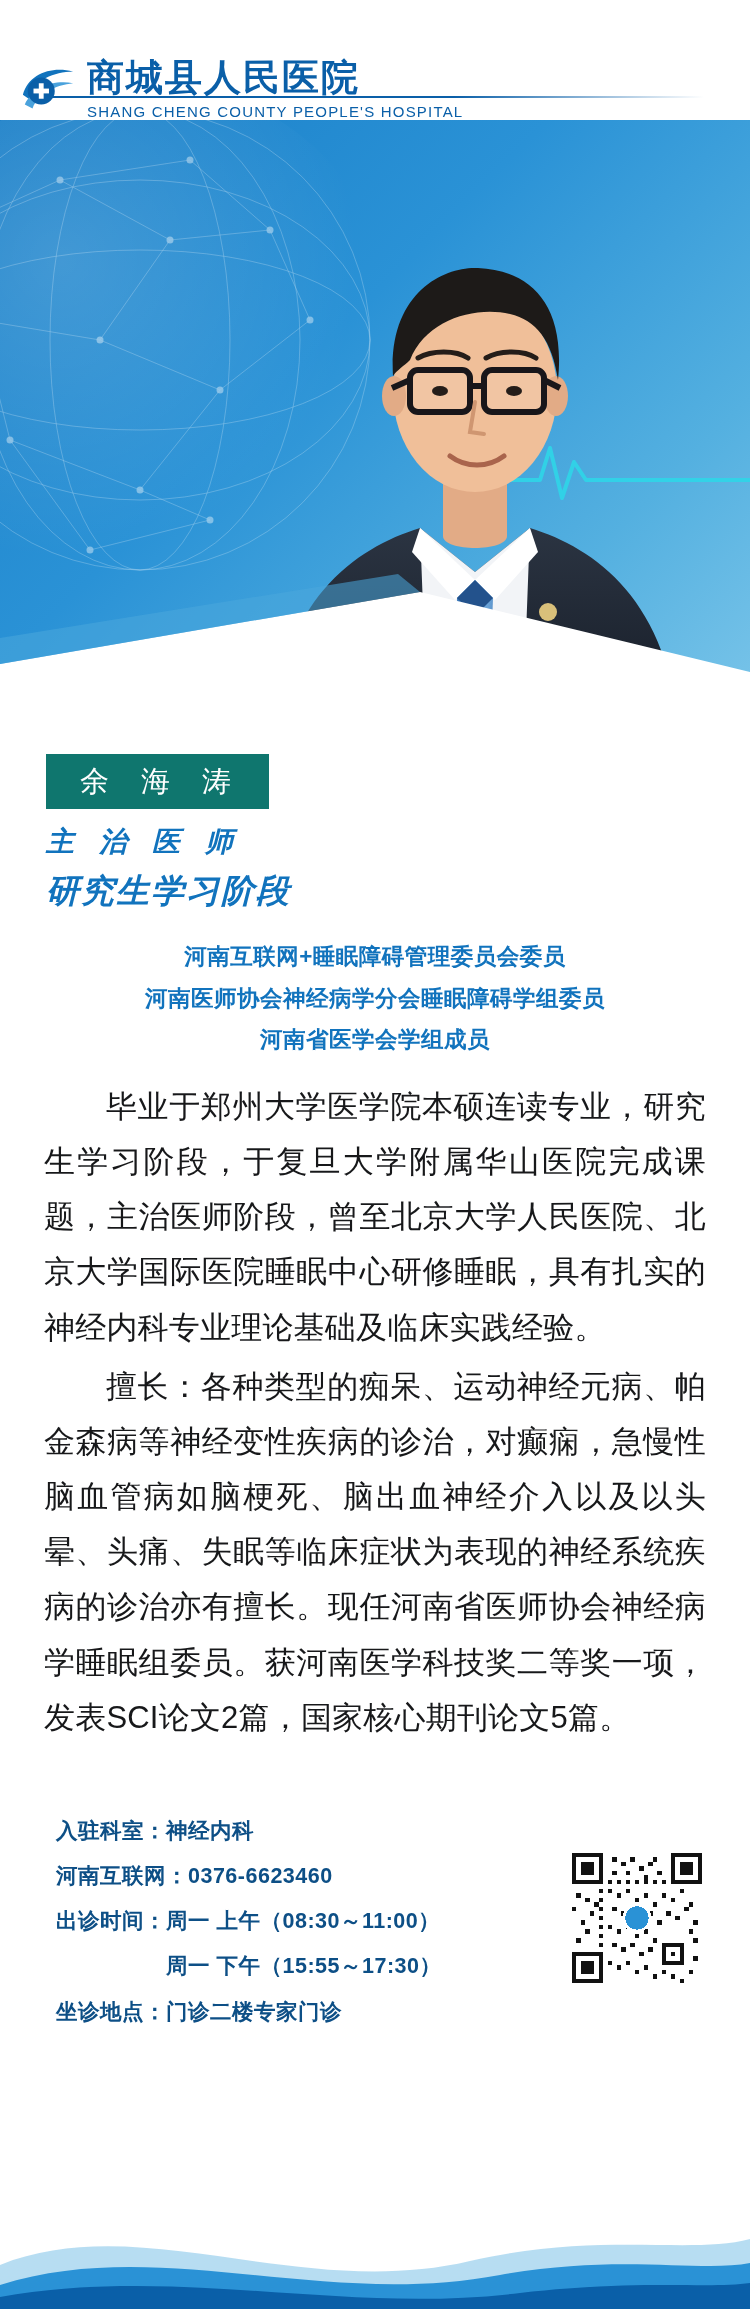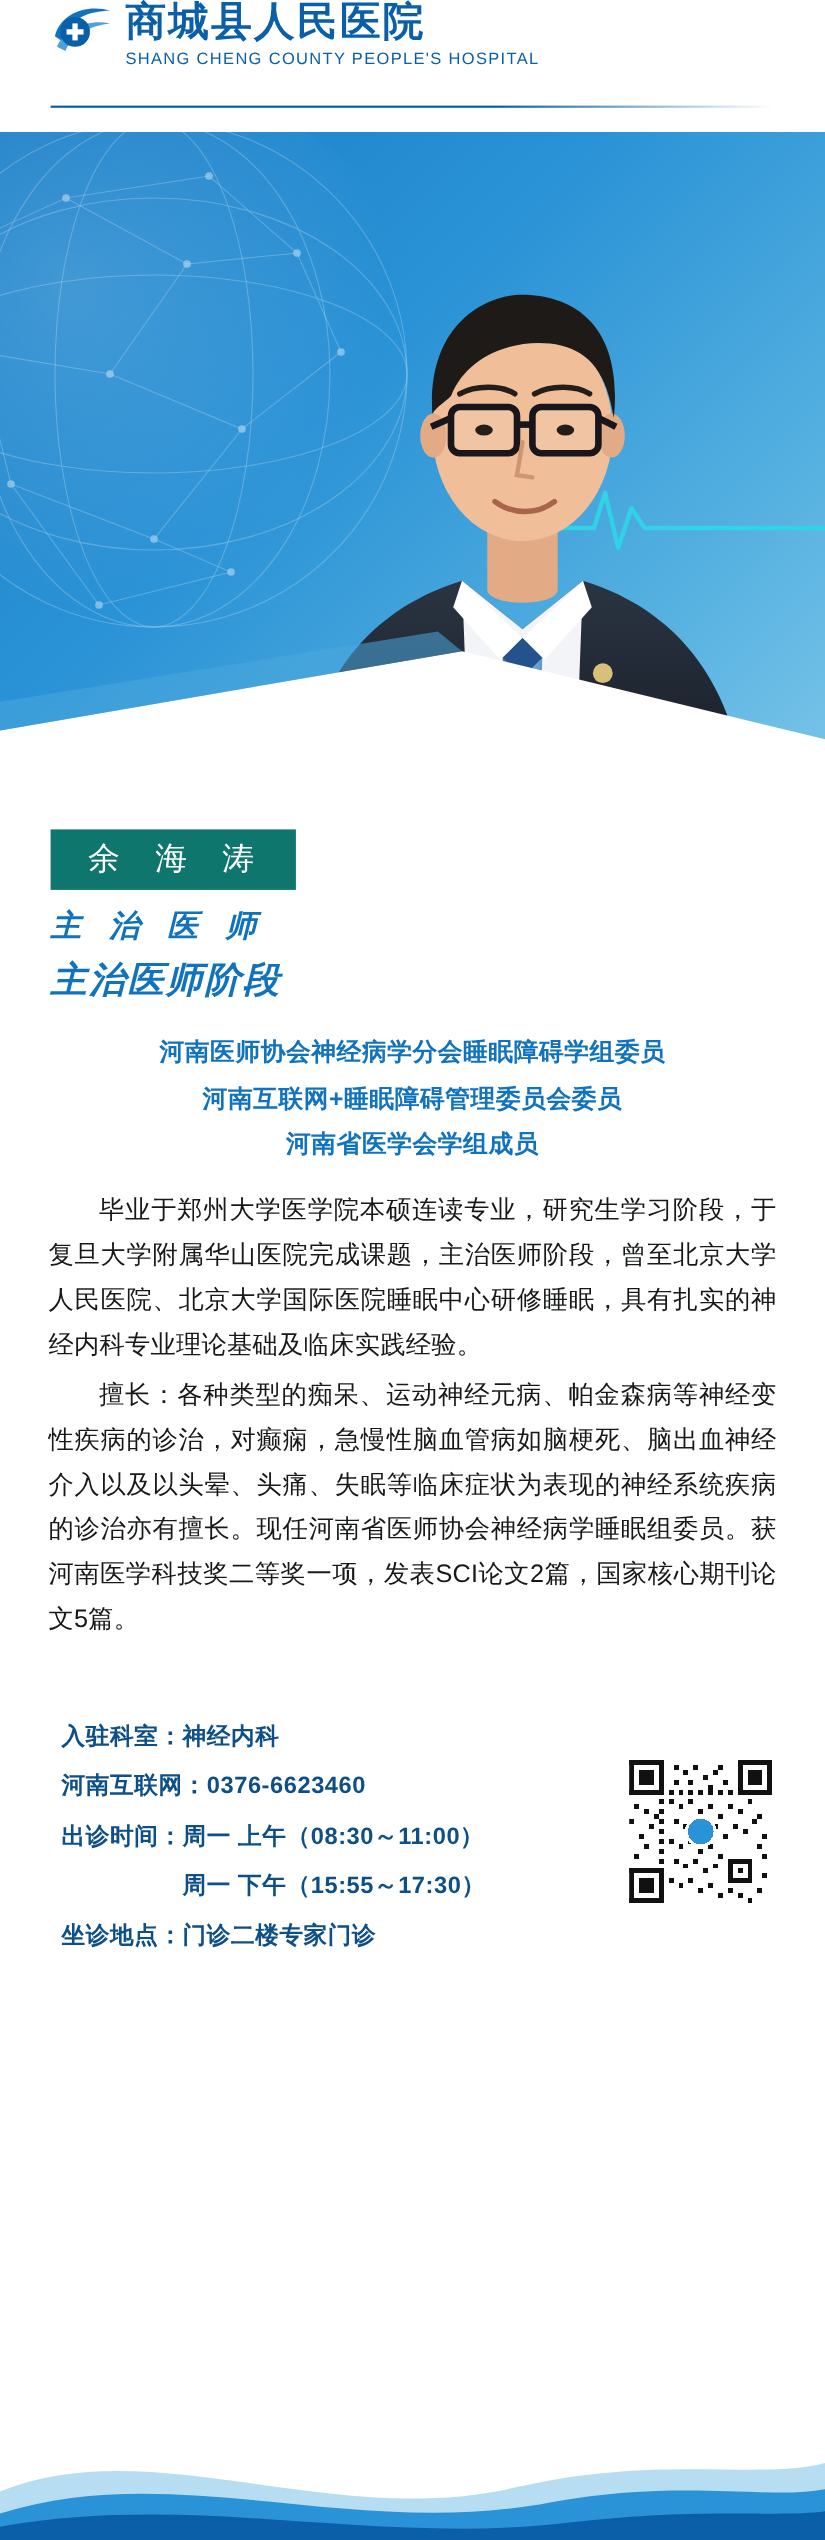--- a/index.html
+++ b/index.html
@@ -18,22 +18,22 @@
     background: #ffffff;
     overflow: hidden;
   }
 
   
   .header {
     position: relative;
     height: 120px;
     background: #ffffff;
     display: flex;
-    align-items: flex-start;
-    padding-left: 46px;
+    align-items: flex-end;
+    padding-left: 19px;
   }
   .logo-mark {
     width: 58px;
     height: 58px;
     position: relative;
     flex: 0 0 auto;
     margin-right: 10px;
   }
   .logo-mark .swoosh {
     position: absolute;
@@ -165,21 +165,21 @@
     color: #1173bd;
     line-height: 1.85;
     letter-spacing: 0.5px;
   }
 
   
   .bio {
     padding: 18px 44px 0 44px;
   }
   .bio p {
-    font-size: 23px;
+    font-size: 31px;
     line-height: 1.78;
     color: #17181a;
     text-align: justify;
     text-indent: 2em;
     margin-bottom: 4px;
     letter-spacing: 0.2px;
   }
 
   
   .info {
@@ -341,26 +341,26 @@
 
     <svg class="hero-cut" viewBox="0 0 750 190" preserveAspectRatio="none">
       <polygon points="0,190 750,190 750,120 420,40 0,112" fill="#ffffff"></polygon>
       <polygon points="0,112 420,40 398,22 0,86" fill="#4aa8dd" opacity="0.55"></polygon>
     </svg>
   </div>
 
   <div class="name-block">
     <div class="name-badge">余 海 涛</div>
     <div class="title-line1">主 治 医 师</div>
-    <div class="title-line2">主治医师阶段</div>
+    <div class="title-line2">研究生学习阶段</div>
   </div>
 
   <div class="honors">
+    <div>河南互联网+睡眠障碍管理委员会委员</div>
     <div>河南医师协会神经病学分会睡眠障碍学组委员</div>
-    <div>河南互联网+睡眠障碍管理委员会委员</div>
     <div>河南省医学会学组成员</div>
   </div>
 
   <div class="bio">
     <p>毕业于郑州大学医学院本硕连读专业，研究生学习阶段，于复旦大学附属华山医院完成课题，主治医师阶段，曾至北京大学人民医院、北京大学国际医院睡眠中心研修睡眠，具有扎实的神经内科专业理论基础及临床实践经验。</p>
     <p>擅长：各种类型的痴呆、运动神经元病、帕金森病等神经变性疾病的诊治，对癫痫，急慢性脑血管病如脑梗死、脑出血神经介入以及以头晕、头痛、失眠等临床症状为表现的神经系统疾病的诊治亦有擅长。现任河南省医师协会神经病学睡眠组委员。获河南医学科技奖二等奖一项，发表SCI论文2篇，国家核心期刊论文5篇。</p>
   </div>
 
   <div class="info">
     <div class="info-row">

